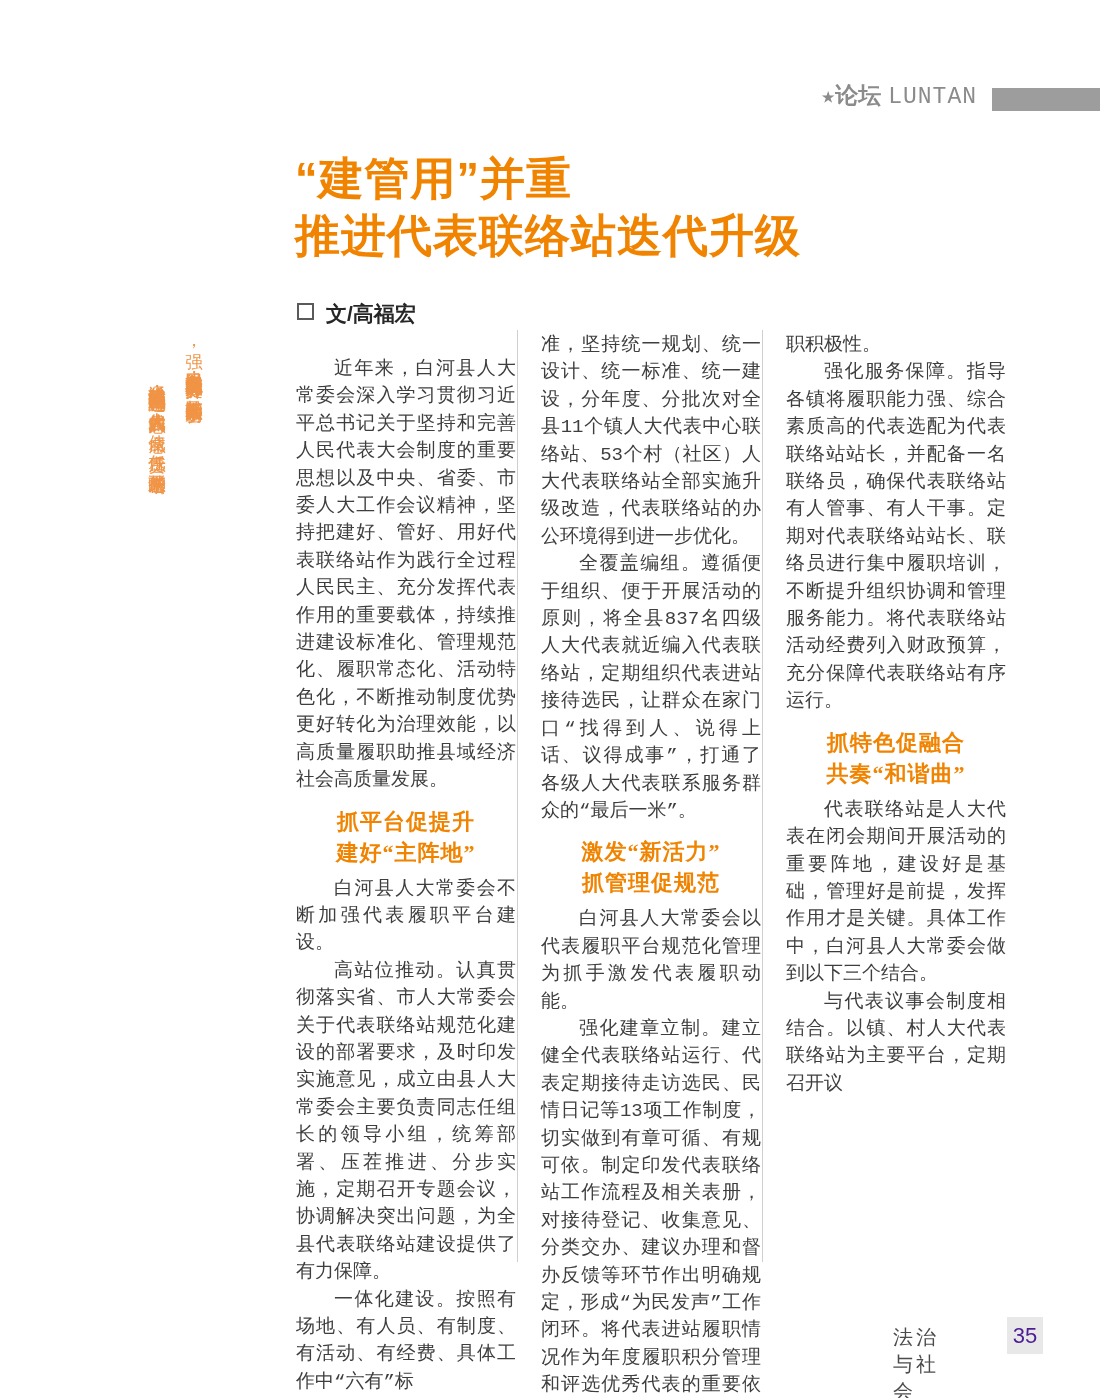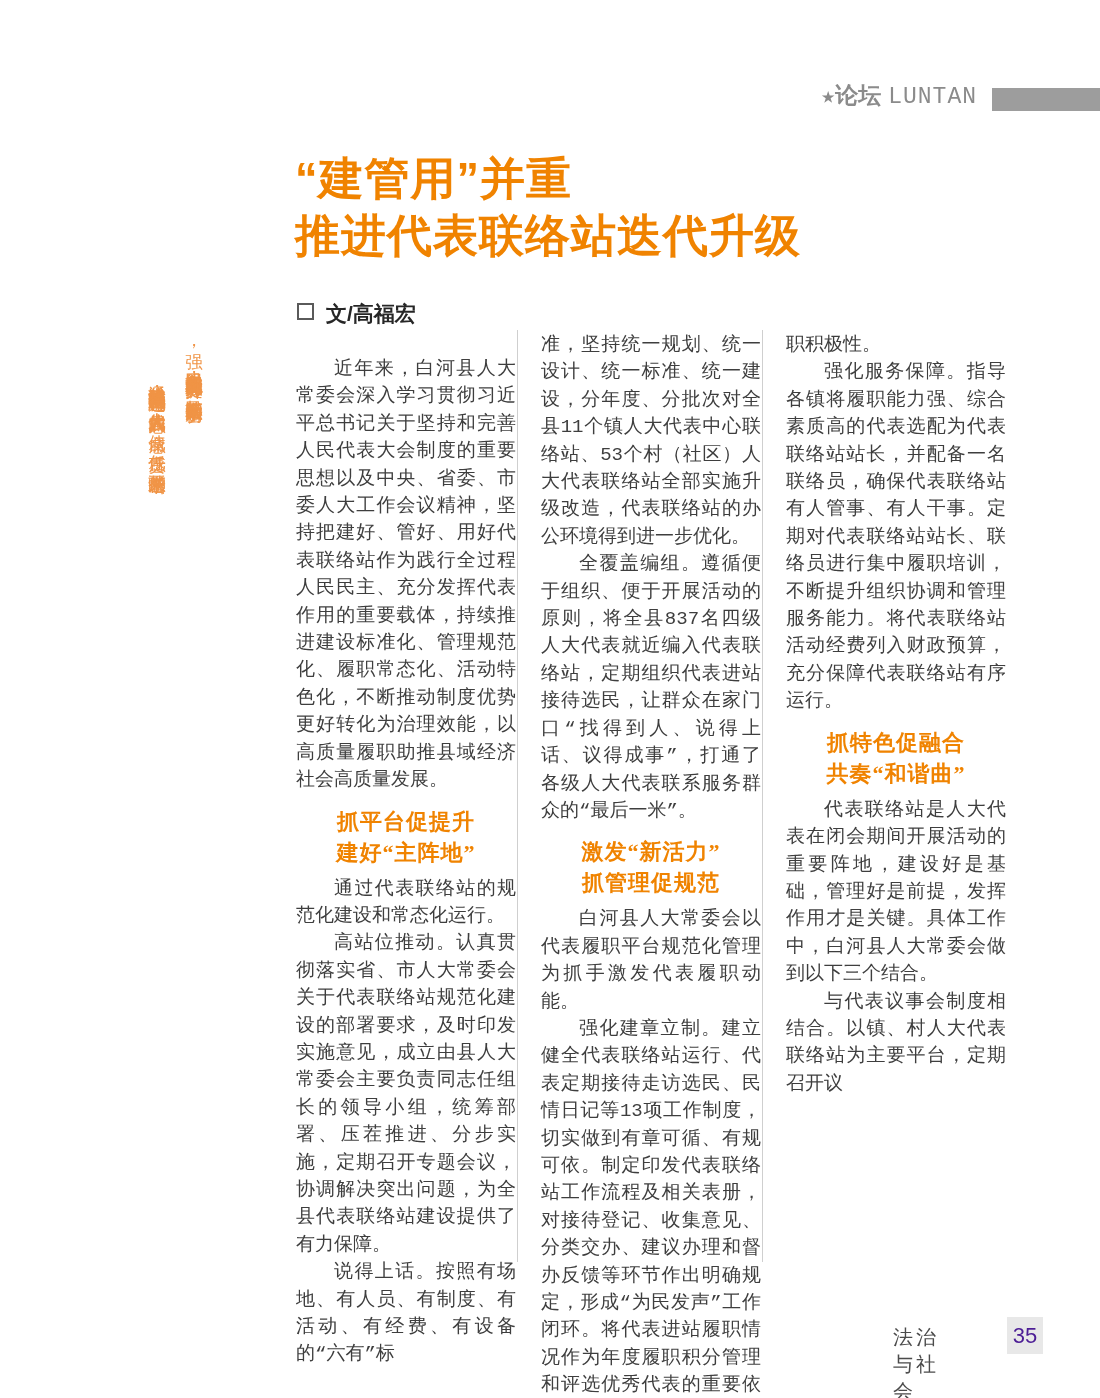--- a/index.html
+++ b/index.html
@@ -111,23 +111,23 @@
 
   <div class="divider d1"></div>
   <div class="divider d2"></div>
 
   <div class="col col-1" id="col-0">
       <p class="para">近年来，白河县人大常委会深入学习贯彻习近平总书记关于坚持和完善人民代表大会制度的重要思想以及中央、省委、市委人大工作会议精神，坚持把建好、管好、用好代表联络站作为践行全过程人民民主、充分发挥代表作用的重要载体，持续推进建设标准化、管理规范化、履职常态化、活动特色化，不断推动制度优势更好转化为治理效能，以高质量履职助推县域经济社会高质量发展。</p>
       <div class="col-heading">
         <div>抓平台促提升</div>
         <div>建好“主阵地”</div>
       </div>
-      <p class="para">通过代表联络站的规范化建设和常态化运行。</p>
+      <p class="para">白河县人大常委会不断加强代表履职平台建设。</p>
       <p class="para">高站位推动。认真贯彻落实省、市人大常委会关于代表联络站规范化建设的部署要求，及时印发实施意见，成立由县人大常委会主要负责同志任组长的领导小组，统筹部署、压茬推进、分步实施，定期召开专题会议，协调解决突出问题，为全县代表联络站建设提供了有力保障。</p>
-      <p class="para">说得上话。按照有场地、有人员、有制度、有活动、有经费、有设备的“六有”标</p>
+      <p class="para">一体化建设。按照有场地、有人员、有制度、有活动、有经费、具体工作中“六有”标</p>
     </div>
   <div class="col col-2" id="col-1">
       <p class="para-cont">准，坚持统一规划、统一设计、统一标准、统一建设，分年度、分批次对全县11个镇人大代表中心联络站、53个村（社区）人大代表联络站全部实施升级改造，代表联络站的办公环境得到进一步优化。</p>
       <p class="para">全覆盖编组。遵循便于组织、便于开展活动的原则，将全县837名四级人大代表就近编入代表联络站，定期组织代表进站接待选民，让群众在家门口“找得到人、说得上话、议得成事”，打通了各级人大代表联系服务群众的“最后一米”。</p>
       <div class="col-heading">
         <div>激发“新活力”</div>
         <div>抓管理促规范</div>
       </div>
       <p class="para">白河县人大常委会以代表履职平台规范化管理为抓手激发代表履职动能。</p>
       <p class="para">强化建章立制。建立健全代表联络站运行、代表定期接待走访选民、民情日记等13项工作制度，切实做到有章可循、有规可依。制定印发代表联络站工作流程及相关表册，对接待登记、收集意见、分类交办、建议办理和督办反馈等环节作出明确规定，形成“为民发声”工作闭环。将代表进站履职情况作为年度履职积分管理和评选优秀代表的重要依据，有效调动代表履</p>

